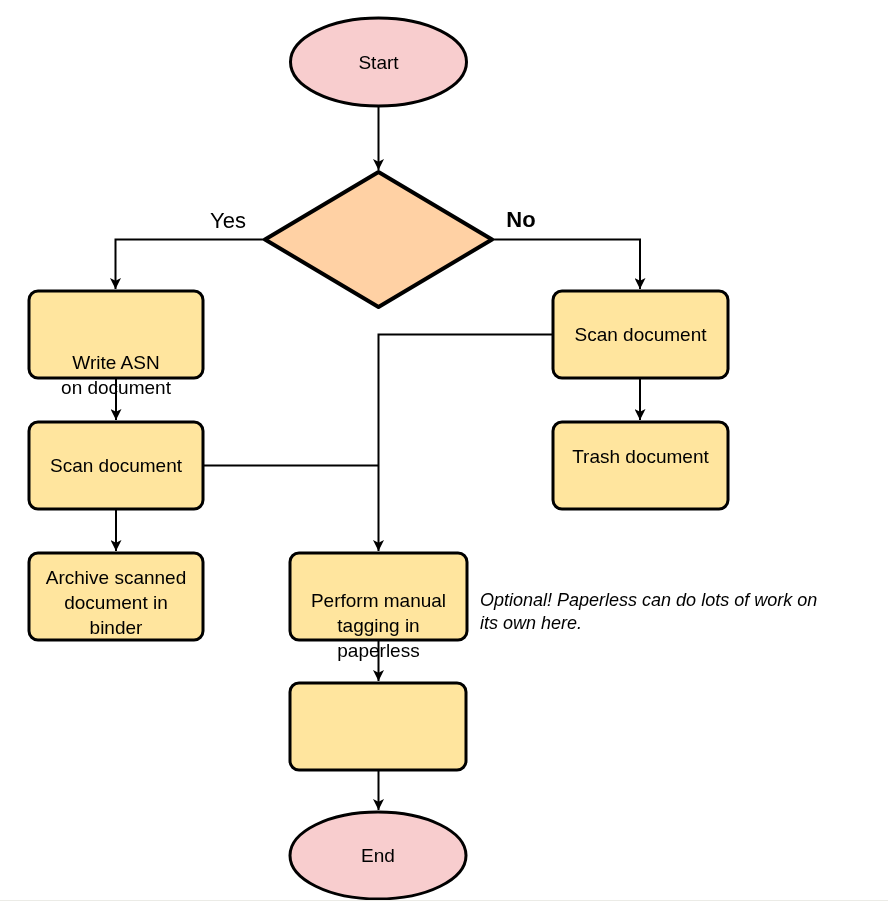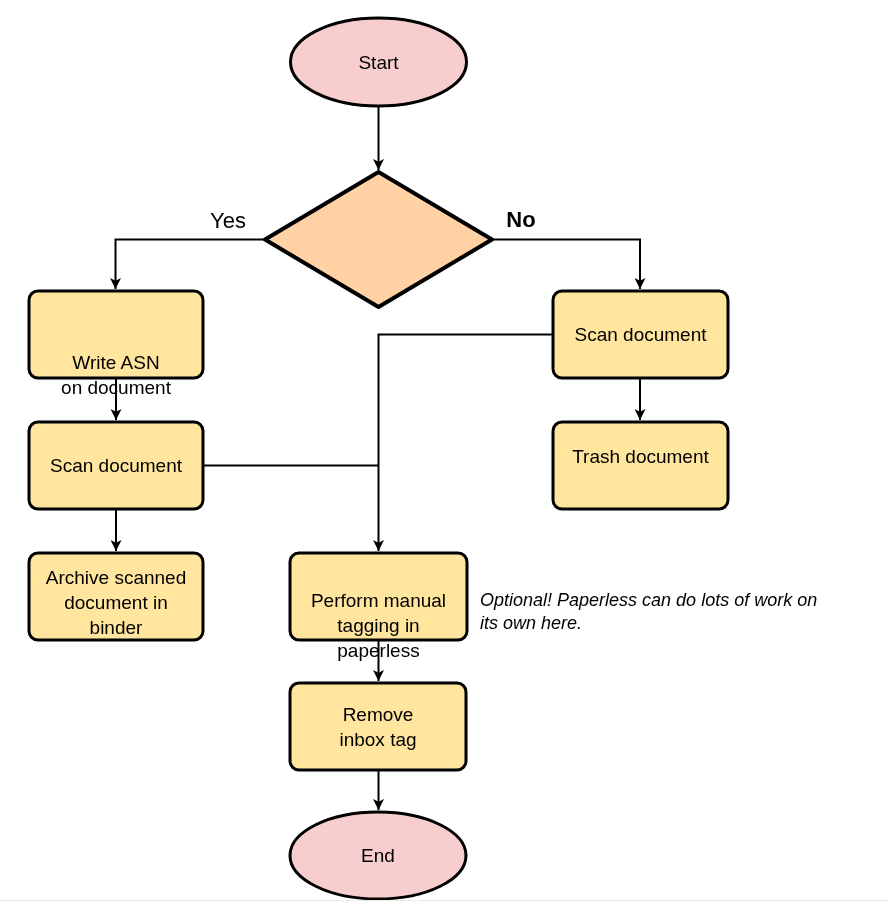--- a/index.html
+++ b/index.html
@@ -79,22 +79,20 @@
 on document</div>
   <div class="node-label" style="left:29px;top:422px;width:174px;height:87px;">Scan document</div>
   <div class="node-label" style="left:29px;top:553px;width:174px;height:99px;">Archive scanned
 document in
 binder</div>
   <div class="node-label" style="left:553px;top:291px;width:175px;height:87px;">Scan document</div>
   <div class="node-label" style="left:553px;top:422px;width:175px;height:68px;">Trash document</div>
   <div class="node-label" style="left:290px;top:582px;width:177px;height:87px;">Perform manual
 tagging in
 paperless</div>
-  <div class="node-label" style="left:290px;top:683px;width:176px;height:87px;">Remove
-inbox tag</div>
   <div class="node-label" style="left:290px;top:812px;width:176px;height:87px;">End</div>
 
   <div class="edge-label" style="left:199px;top:209px;width:58px;">Yes</div>
   <div class="edge-label" style="left:492px;top:208px;width:58px;font-weight:bold;">No</div>
 
   <div class="annotation">Optional! Paperless can do lots of work on
 its own here.</div>
 
   <div class="bottom-rule"></div>
 </div>

